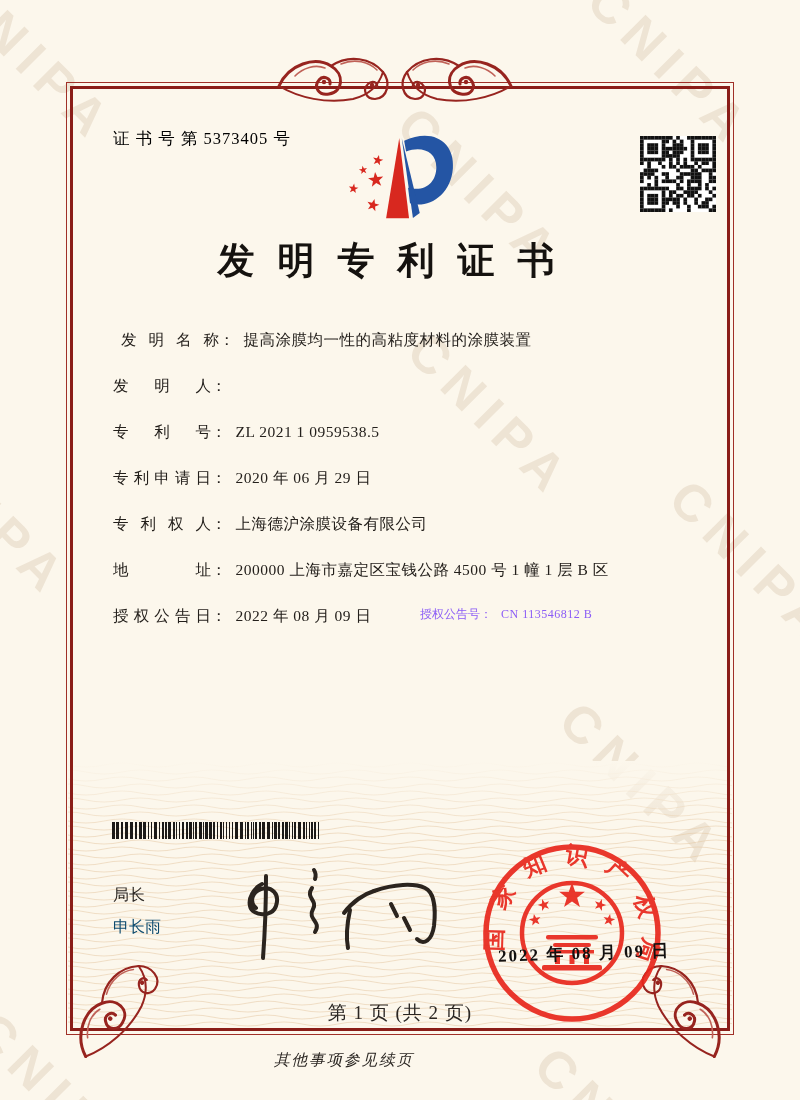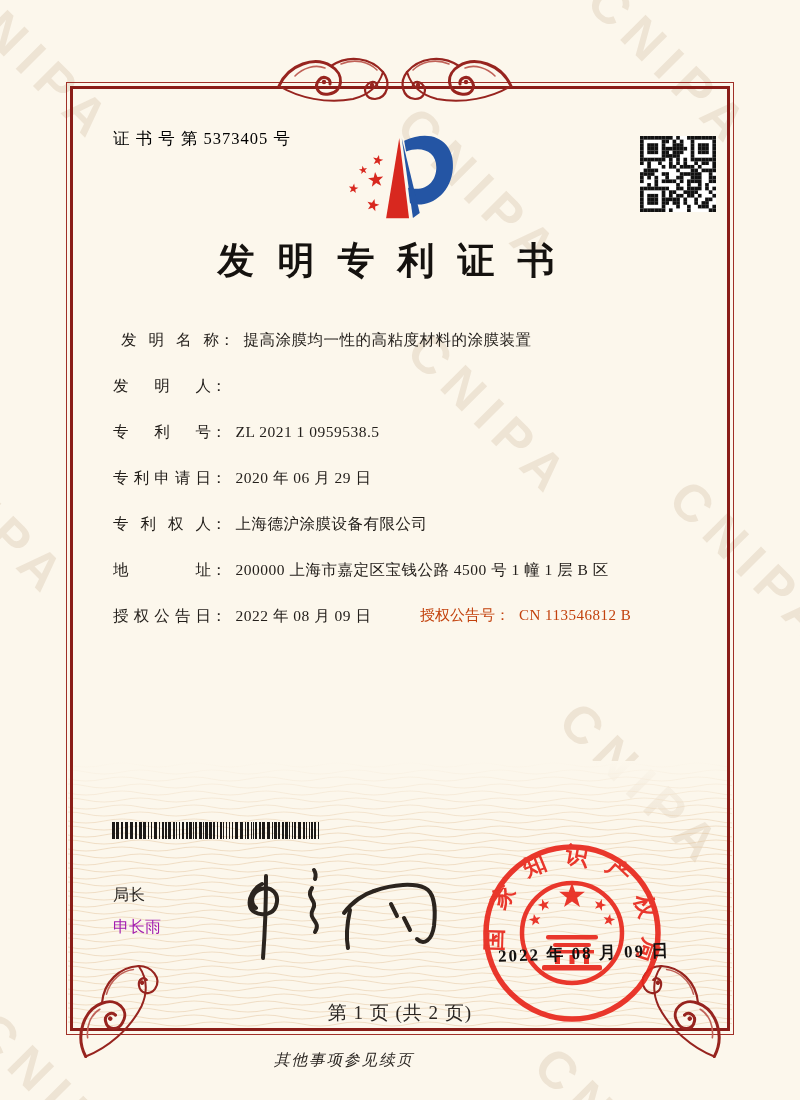--- a/index.html
+++ b/index.html
@@ -36,35 +36,35 @@
   .title{
     position:absolute;left:0;top:236px;width:772px;text-align:center;
     font-size:37px;font-weight:bold;letter-spacing:23px;text-indent:23px;
     color:#15120f;
   }
   
   .field-row{position:absolute;left:113px;font-size:15.5px;color:#24201c;white-space:nowrap;}
   .flabel{display:inline-block;width:98px;text-align:justify;text-align-last:justify;}
   .fcolon{display:inline-block;}
   .fvalue{margin-left:9px;letter-spacing:0.5px;}
-  .grant-no{position:absolute;left:420px;font-size:15px;color:#c2410c;white-space:nowrap;}
+  .grant-no{position:absolute;left:420px;font-size:12px;color:#8b5cf6;white-space:nowrap;}
   
   .notice{
     position:absolute;left:108px;top:645px;width:592px;
     font-style:italic;font-size:15.5px;line-height:29px;color:#2b2723;
     text-align:justify;
   }
   .notice p{margin:0;text-indent:2em;}
   
   .barcode{position:absolute;left:112px;top:822px;width:208px;height:17px;}
   
   .sig-title{position:absolute;left:113px;top:885px;font-size:16px;
     font-family:"Liberation Sans","DejaVu Sans",sans-serif;color:#2a2520;}
   .sig-name{position:absolute;left:113px;top:917px;font-size:16px;
-    font-family:Liberation Sans, sans-serif;color:#a21caf;}
+    font-family:Liberation Sans, sans-serif;color:#0c4a6e;}
   
   .seal-date{
     position:absolute;left:498px;top:942px;width:160px;
     font-size:17px;font-weight:bold;color:#131110;letter-spacing:2px;
     transform:rotate(-2deg);z-index:30;white-space:nowrap;
   }
   
   .page-num{position:absolute;left:0;top:1000px;width:800px;text-align:center;
     font-size:19px;color:#2a2623;letter-spacing:1px;}
   .footer-note{position:absolute;left:0;top:1050px;width:688px;text-align:center;

